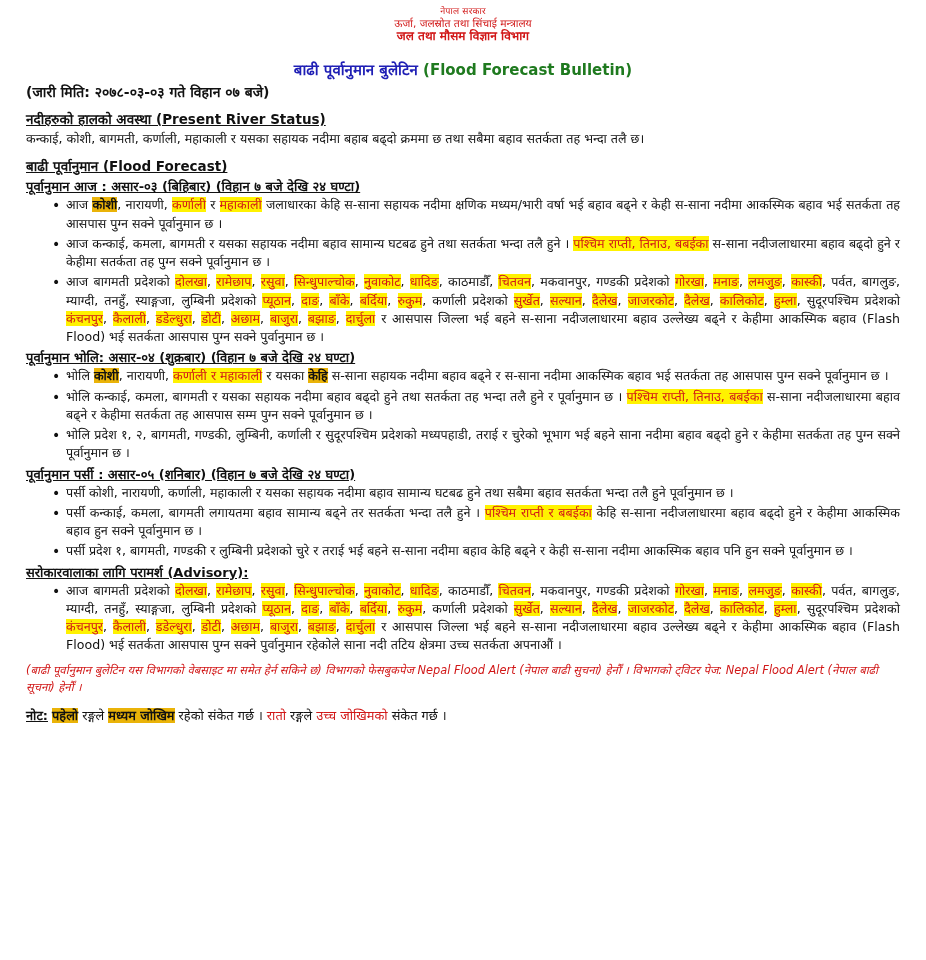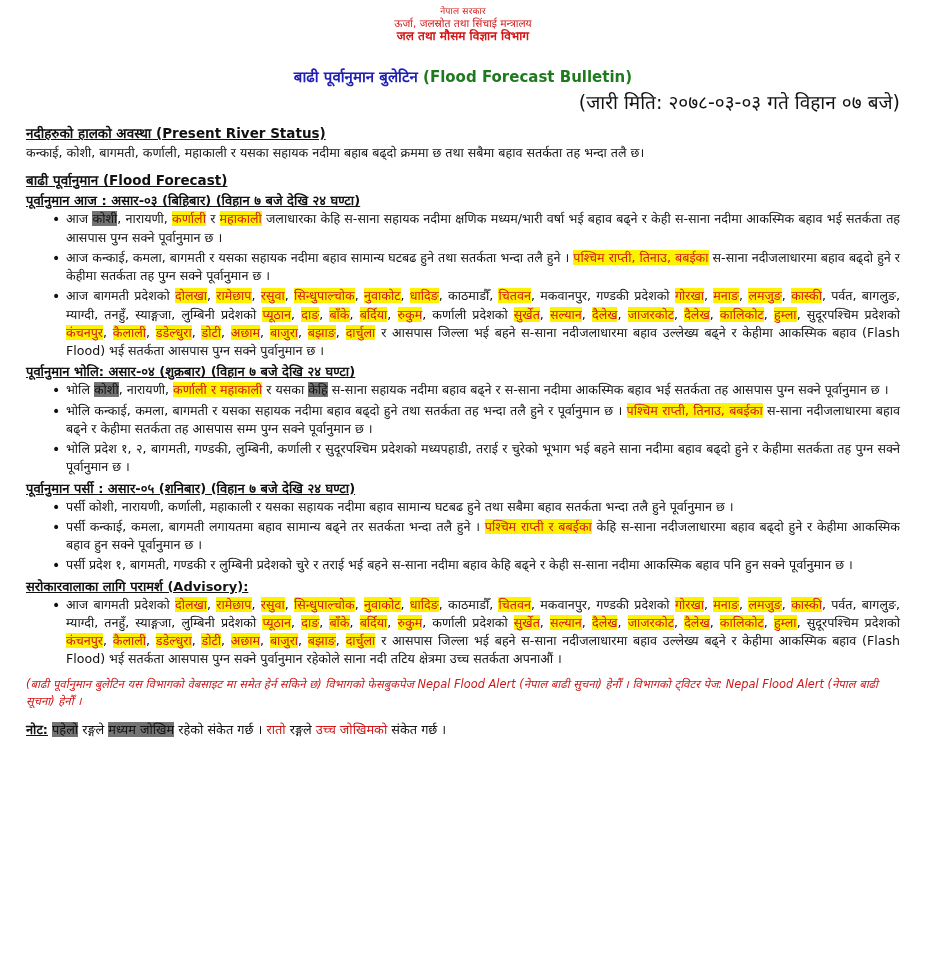--- a/index.html
+++ b/index.html
@@ -39,31 +39,31 @@
     font-size: 12px;
     color: #d11717;
     font-weight: bold;
   }
   .lh-div {
     font-size: 10px;
     color: #d11717;
   }
   .title-line {
     text-align: center;
-    margin-top: 23px;
+    margin-top: 16px;
     font-size: 15px;
     font-weight: bold;
   }
   .title-np { color: #1f1fb5; }
   .title-en { color: #1f7a1f; }
   .subtitle {
-    text-align: right;
+    text-align: left;
     margin-top: 3px;
-    font-size: 19px;
-    font-weight: normal;
+    font-size: 14px;
+    font-weight: bold;
     color: #111;
   }
   
   .section-head {
     font-size: 13.5px;
     font-weight: bold;
     text-decoration: underline;
     margin-top: 9px;
     margin-bottom: 2px;
   }
@@ -94,21 +94,21 @@
     padding-left: 14px;
   }
   ul.bullets > li::before {
     content: "\2022";
     position: absolute;
     left: 0;
     top: -1px;
     font-size: 14px;
     color: #111;
   }
-  .hl { background: #737373; }
+  .hl { background: #eab308; font-weight: bold; }
   .red { color: #d11717; }
   .redhl { background: #fff200; color: #d11717; }
   .footnote {
     font-size: 11.4px;
     color: #d11717;
     font-style: italic;
     line-height: 1.5;
     margin-top: 7px;
   }
   .footnote .en { font-style: italic; }

